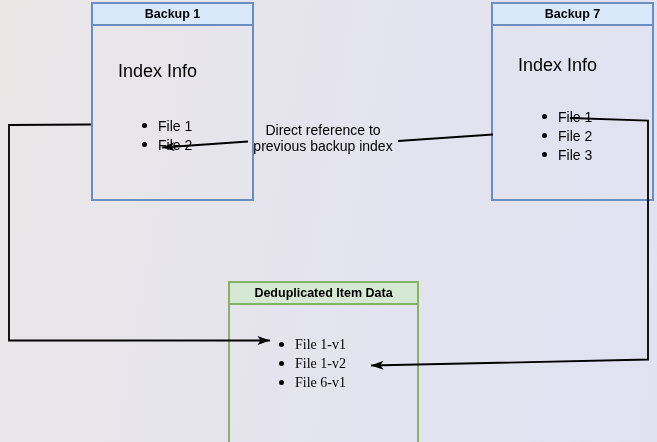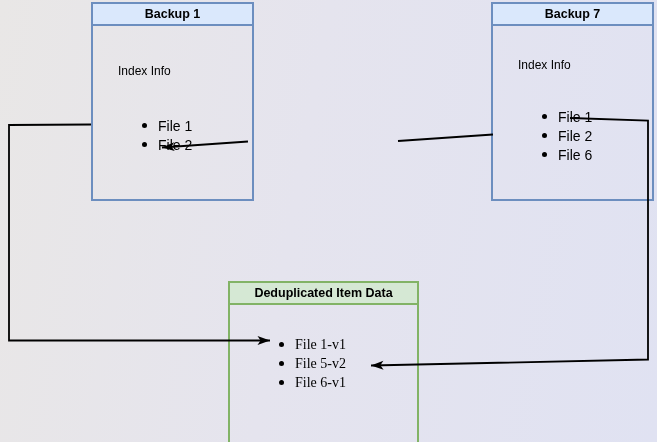--- a/index.html
+++ b/index.html
@@ -16,21 +16,21 @@
   .box{position:absolute;box-sizing:border-box;background:transparent;}
   .box.blue{border:2px solid #6c8ebf;margin-left:44px;}
   .box.green{border:2px solid #82b366;}
   .box-title{
     box-sizing:border-box;height:22px;line-height:20px;
     text-align:center;font-weight:bold;font-size:12.5px;color:#000;
   }
   .blue .box-title{background:#dae8fc;border-bottom:2px solid #6c8ebf;}
   .green .box-title{background:#d5e8d4;border-bottom:2px solid #82b366;}
   .subtitle{
-    position:absolute;left:25px;font-size:12px;color:#000;line-height:18px;
+    position:absolute;left:25px;font-size:18px;color:#000;line-height:18px;
   }
   .items{position:absolute;left:0;margin:0;padding:0;list-style:none;width:100%;}
   .items li{
     height:19px;display:flex;align-items:center;
     padding-left:49px;font-size:14px;color:#000;
   }
   .bullet{
     width:5px;height:5px;border-radius:50%;background:#000;
     margin-right:11px;flex:0 0 auto;
   }
@@ -76,49 +76,50 @@
       <li>
         <span class="bullet"></span>
         <span>File 1</span>
       </li>
       <li>
         <span class="bullet"></span>
         <span>File 2</span>
       </li>
       <li>
         <span class="bullet"></span>
-        <span>File 6</span>
+        <span>File 3</span>
       </li>
     </ul>
   </div>
 
   <div class="box green" id="dedup">
     <div class="box-title">Deduplicated Item Data</div>
     <ul class="items">
       <li>
         <span class="bullet"></span>
         <span>File 1-v1</span>
       </li>
       <li>
         <span class="bullet"></span>
-        <span>File 5-v2</span>
+        <span>File 1-v2</span>
       </li>
       <li>
         <span class="bullet"></span>
         <span>File 6-v1</span>
       </li>
     </ul>
   </div>
 
   <svg class="wires" viewBox="0 0 657 442" xmlns="http://www.w3.org/2000/svg">
     <defs>
       <marker id="arrowhead" viewBox="0 0 14 10" refX="13" refY="5" markerWidth="14" markerHeight="10" markerUnits="userSpaceOnUse" orient="auto">
         <path d="M0.5,0.5 L13,5 L0.5,9.5 L3.6,5 Z" fill="#000000"></path>
       </marker>
     </defs>
     <path d="M 91 124.5 L 9 125 L 9 340.5 L 270 340.5" fill="none" stroke="#000000" stroke-width="1.8" marker-end="url(#arrowhead)"></path>
     <path d="M 570 118 L 648 120.5 L 648 359.5 L 371 365.5" fill="none" stroke="#000000" stroke-width="1.8" marker-end="url(#arrowhead)"></path>
     <path d="M 493 134.5 L 398 141" fill="none" stroke="#000000" stroke-width="1.8"></path>
     <path d="M 248 141.5 L 162 147.5" fill="none" stroke="#000000" stroke-width="1.8" marker-end="url(#arrowhead)"></path>
   </svg>
 
+  <div class="annotation">Direct reference to previous backup index</div>
 
 </div>
 
 </body></html>

